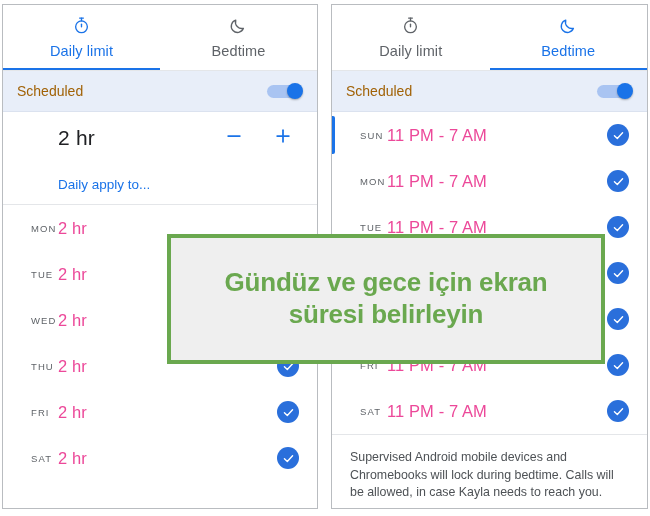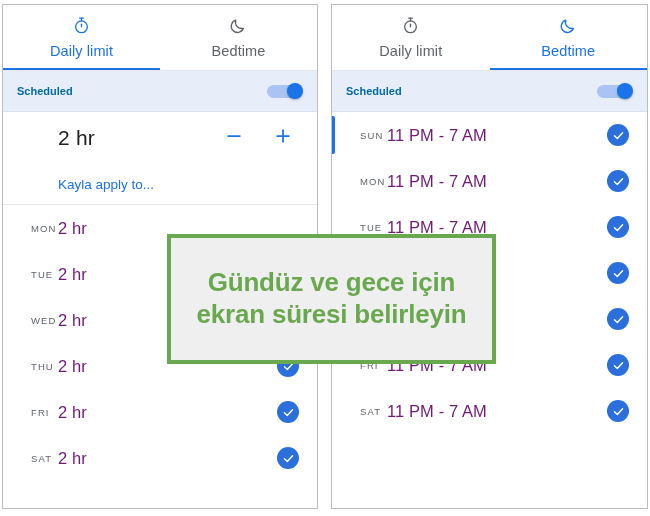--- a/index.html
+++ b/index.html
@@ -85,23 +85,22 @@
     height: 41px;
     background: #e8eef9;
     display: flex;
     align-items: center;
     padding: 0 14px 0 14px;
     box-sizing: border-box;
     justify-content: space-between;
     border-bottom: 1px solid #dbe2ef;
   }
   .scheduled .sch-label {
-    font-size: 11px;
-    color: #0369a1;
-    font-weight: bold;
+    font-size: 14px;
+    color: #a16207;
   }
   .switch {
     position: relative;
     width: 36px;
     height: 16px;
     cursor: pointer;
   }
   .switch .track {
     position: absolute;
     left: 0; top: 2px;
@@ -172,21 +171,21 @@
     width: 55px;
     padding-left: 28px;
     box-sizing: border-box;
     font-size: 9.5px;
     letter-spacing: 1.1px;
     color: #5f6368;
   }
   .row .value {
     flex: 1;
     font-size: 16.5px;
-    color: #701a75;
+    color: #ec4899;
     letter-spacing: .1px;
   }
   .row .check-slot {
     width: 30px;
     display: flex;
     justify-content: center;
     align-items: center;
   }
   .row .sel-bar {
     position: absolute;
@@ -214,21 +213,21 @@
     font-size: 12.4px;
     line-height: 1.42;
     color: #4e5256;
   }
 
   
   .callout {
     position: absolute;
     left: 167px;
     top: 234px;
-    width: 329px;
+    width: 438px;
     height: 130px;
     background: #efefef;
     border: 4px solid #6aa84f;
     box-sizing: border-box;
     display: flex;
     align-items: center;
     justify-content: center;
     text-align: center;
     z-index: 50;
   }
@@ -293,21 +292,21 @@
         <span>
           <svg width="20" height="20" viewBox="0 0 24 24" stroke="#1a73e8" stroke-width="2.1" stroke-linecap="round">
             <line x1="5" y1="12" x2="19" y2="12"></line>
             <line x1="12" y1="5" x2="12" y2="19"></line>
           </svg>
         </span>
       </span>
     </div>
 
     <div class="apply-row">
-      <span class="apply-link">Kayla apply to...</span>
+      <span class="apply-link">Daily apply to...</span>
     </div>
 
     <div class="hr-sep"></div>
 
     <div id="left-rows">
         <div class="row">
           <span class="daycode">MON</span>
           <span class="value">2 hr</span>
           <span class="check-slot"></span>
         </div>
@@ -466,19 +465,20 @@
           <span class="check-slot">
             <span class="check">
               <svg width="13" height="13" viewBox="0 0 24 24" fill="none" stroke="#ffffff" stroke-width="2.6" stroke-linecap="round" stroke-linejoin="round">
                 <polyline points="4.5,12.5 9.8,17.5 19.5,7"></polyline>
               </svg>
             </span>
           </span>
         </div>
       </div>
 
+    <div class="footnote">Supervised Android mobile devices and Chromebooks will lock during bedtime. Calls will be allowed, in case Kayla needs to reach you.</div>
   </div>
 
   <div class="callout">
     <div class="callout-text">Gündüz ve gece için ekran süresi belirleyin</div>
   </div>
 
 </div>
 
 </body></html>

